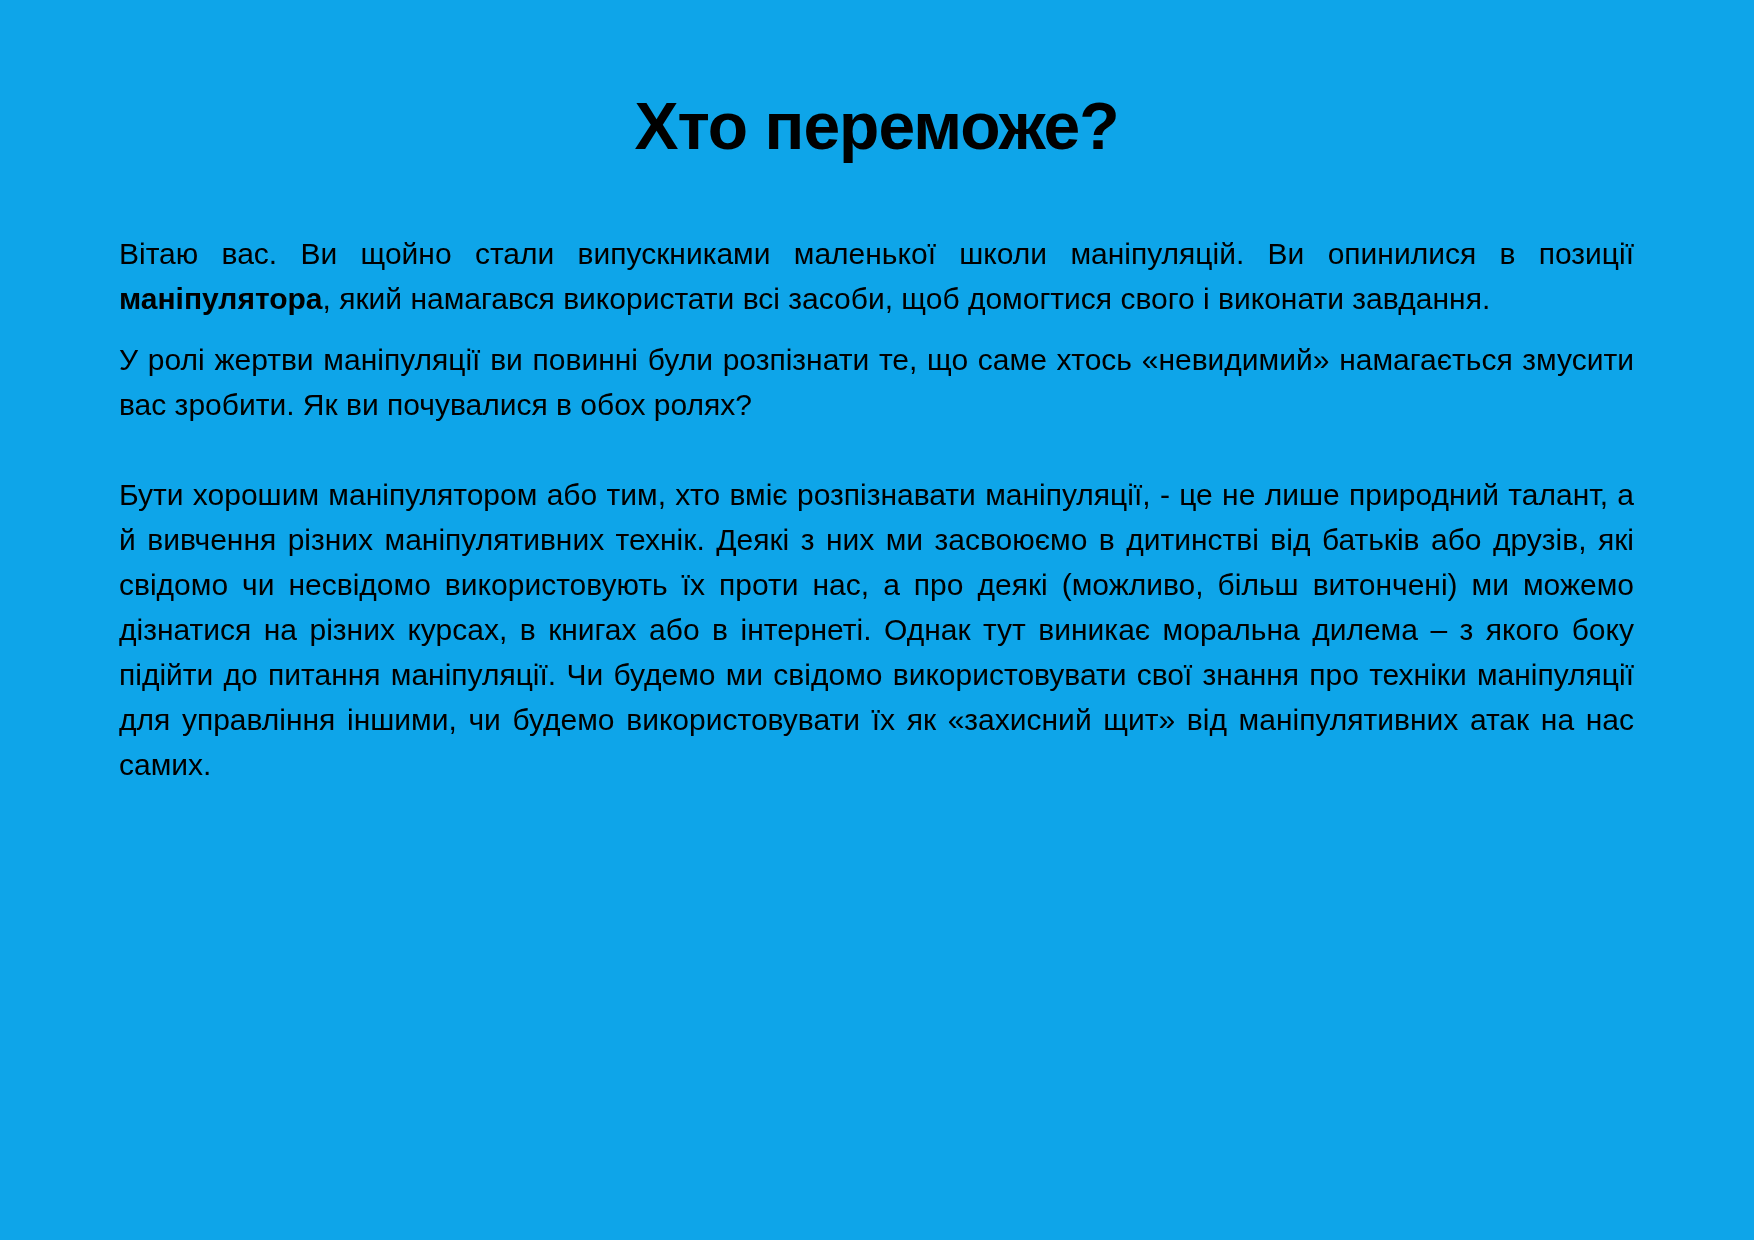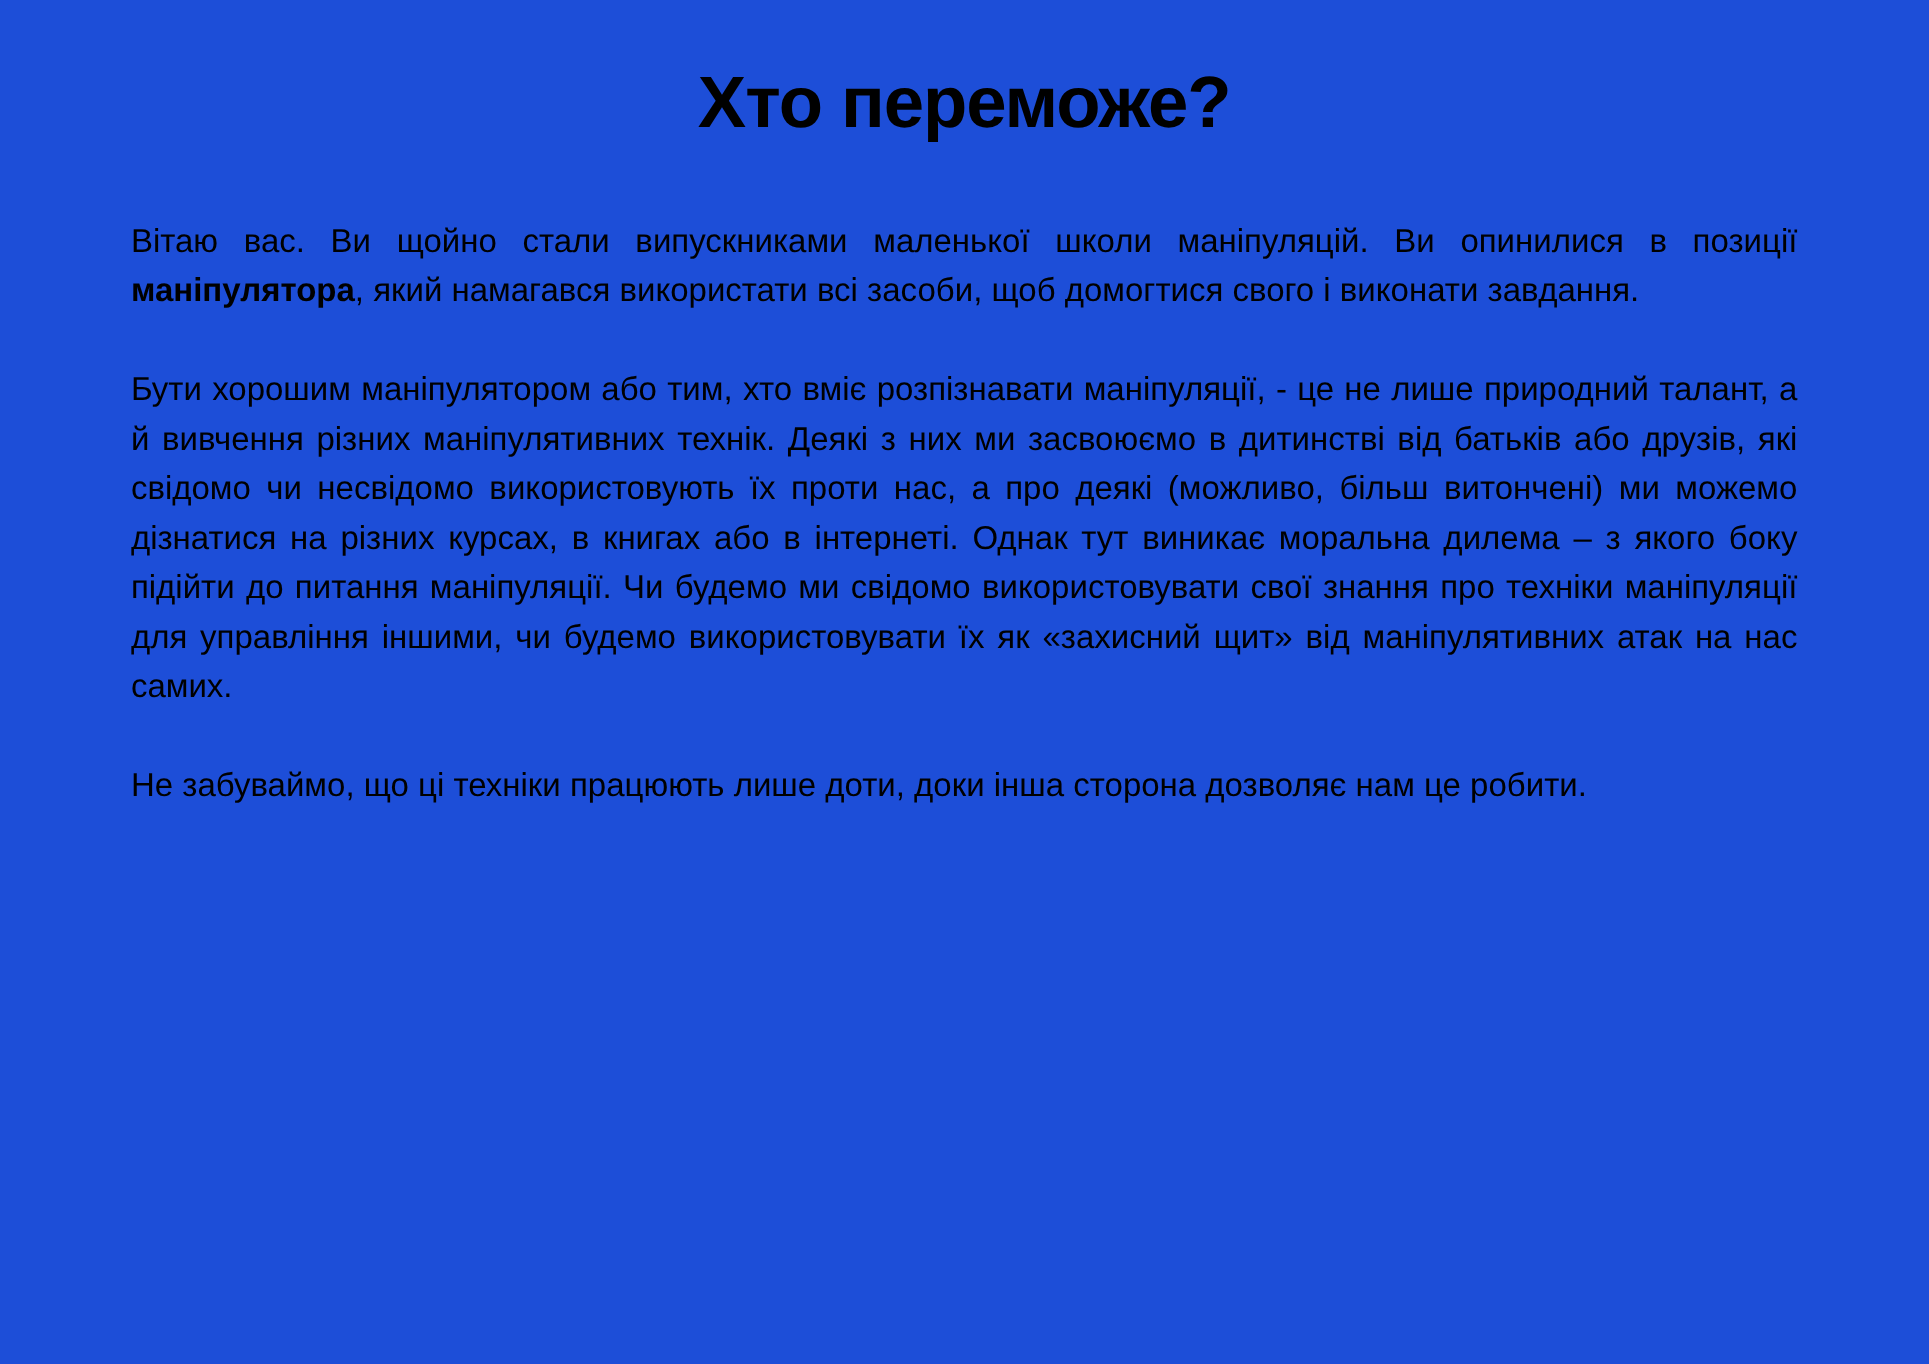--- a/index.html
+++ b/index.html
@@ -12,22 +12,22 @@
     height: 1240px;
     font-family: "Liberation Sans", sans-serif;
     color: #000000;
     position: relative;
     overflow: hidden;
   }
   .page {
     box-sizing: border-box;
     width: 1754px;
     height: 1240px;
-    padding: 56px 104px 0 103px;
-    background: #1d4ed8;
+    padding: 90px 104px 0 103px;
+    background: #0ea5e9;
   }
   .doc-title {
     font-size: 66px;
     font-weight: 700;
     text-align: center;
     margin: 0 0 68px 0;
     line-height: 1.1;
     letter-spacing: -1px;
   }
   .doc-body {
@@ -46,16 +46,16 @@
     font-weight: 700;
   }
 </style>
 </head>
 <body>
 
 <div class="page">
   <h1 class="doc-title">Хто переможе?</h1>
   <div class="doc-body" id="document-body">
       <p><span>Вітаю вас. Ви щойно стали випускниками маленької школи маніпуляцій. Ви опинилися в позиції </span><span class="run-bold">маніпулятора</span><span>, який намагався використати всі засоби, щоб домогтися свого і виконати завдання.</span></p>
+      <p><span>У ролі жертви маніпуляції ви повинні були розпізнати те, що саме хтось «невидимий» намагається змусити вас зробити. Як ви почувалися в обох ролях?</span></p>
       <p class="gap-before"><span>Бути хорошим маніпулятором або тим, хто вміє розпізнавати маніпуляції, - це не лише природний талант, а й вивчення різних маніпулятивних технік. Деякі з них ми засвоюємо в дитинстві від батьків або друзів, які свідомо чи несвідомо використовують їх проти нас, а про деякі (можливо, більш витончені) ми можемо дізнатися на різних курсах, в книгах або в інтернеті. Однак тут виникає моральна дилема – з якого боку підійти до питання маніпуляції. Чи будемо ми свідомо використовувати свої знання про техніки маніпуляції для управління іншими, чи будемо використовувати їх як «захисний щит» від маніпулятивних атак на нас самих.</span></p>
-      <p class="gap-before"><span>Не забуваймо, що ці техніки працюють лише доти, доки інша сторона дозволяє нам це робити.</span></p>
     </div>
 </div>
 
 </body></html>

